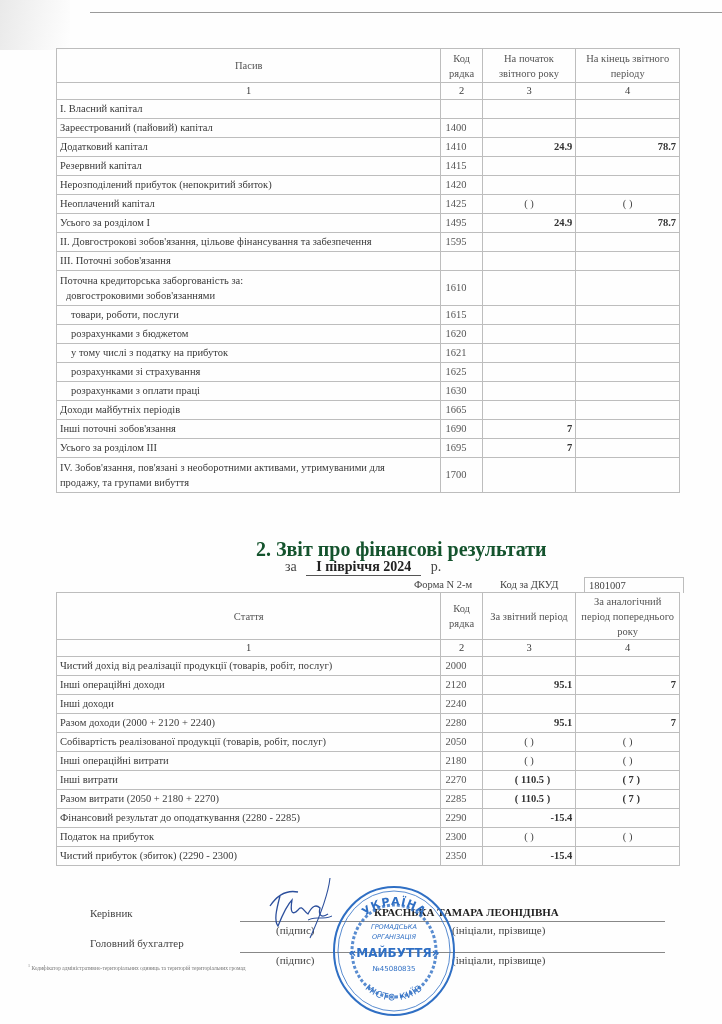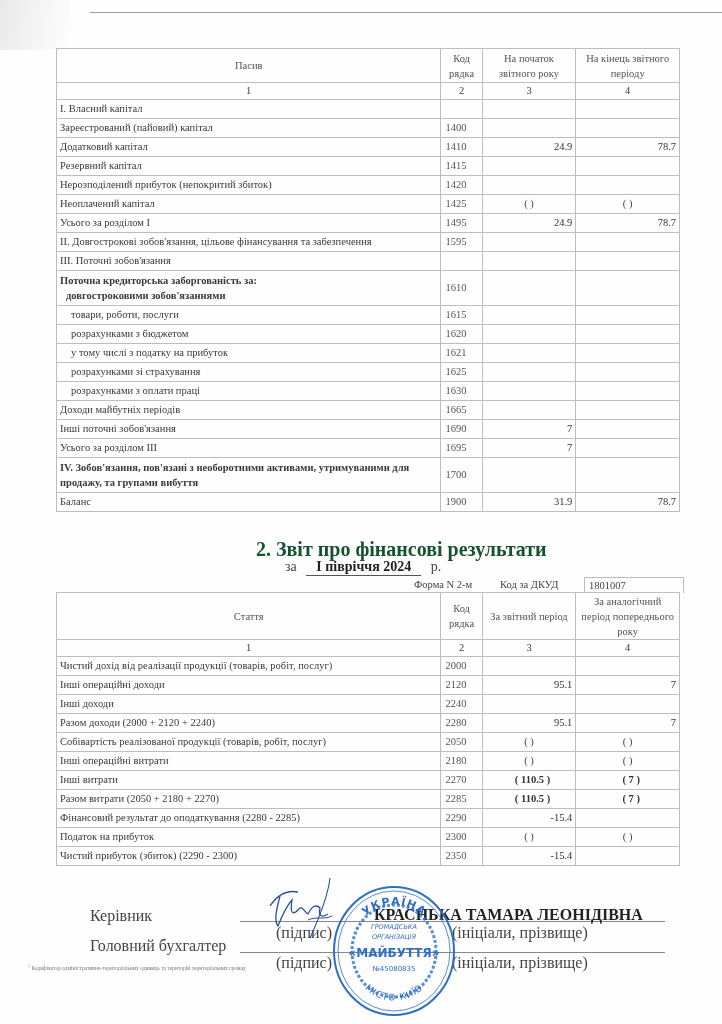--- a/index.html
+++ b/index.html
@@ -14,34 +14,34 @@
   td, th { border: 1px solid #bdbdbd; padding: 0 3px; font-weight: normal; }
   .t1 { left: 56px; top: 48px; width: 624px; }
   .t2 { left: 56px; top: 592px; width: 624px; }
   .c1 { width: 375px; }
   .c2 { width: 34px; text-align: left; }
   .c3 { width: 86px; }
   .c4 { width: 96px; }
   th { text-align: center; color: #555; line-height: 15px; }
   td { height: 18px; line-height: 18px; }
   td.code { text-align: left; color: #555; padding-left: 4px; }
-  td.num { text-align: right; font-weight: normal; color: #333; }
+  td.num { text-align: right; font-weight: bold; color: #333; }
   td.paren { text-align: center; color: #444; font-weight: normal; }
   td.parenb { text-align: center; color: #333; font-weight: bold; padding-left: 10px; }
   td.idx { text-align: center; height: 16px; line-height: 16px; }
   td.ind { padding-left: 14px; }
-  td.two { line-height: 15px; padding-top: 2px; padding-bottom: 2px; font-weight: bold; }
+  td.two { line-height: 15px; padding-top: 2px; padding-bottom: 2px; }
   .title2 { position: absolute; left: 256px; top: 538px; font-size: 20px; font-weight: bold; color: #14532d; }
   .periodline { position: absolute; left: 285px; top: 559px; font-size: 14px; color: #444; }
   .periodline .per { display: inline-block; border-bottom: 1px solid #555; padding: 0 10px; margin: 0 6px; font-weight: bold; color: #222; }
   .formrow { position: absolute; left: 414px; top: 577px; font-size: 10.5px; color: #444; width: 266px; height: 16px; }
   .formrow .fn { position: absolute; left: 0; top: 2px; }
   .formrow .kd { position: absolute; left: 86px; top: 2px; }
   .formrow .kdv { position: absolute; left: 170px; top: 0; width: 94px; height: 15px; border: 1px solid #bdbdbd; border-bottom: none; padding-left: 4px; line-height: 15px; }
-  .sig { position: absolute; font-size: 16px; color: #444; text-align: center; }
+  .sig { position: absolute; font-size: 11px; color: #444; text-align: center; }
   .line { position: absolute; height: 1px; background: #888; }
   .footnote { position: absolute; left: 28px; top: 963px; font-size: 5.5px; color: #777; }
   .stamp { position: absolute; left: 332px; top: 884px; width: 124px; height: 134px; }
   .signature { position: absolute; left: 258px; top: 876px; width: 90px; height: 70px; }
 </style>
 </head>
 <body>
 
 <div class="leftshade"></div>
 <div class="topline"></div>
@@ -174,26 +174,20 @@
         <td></td>
       </tr>
       <tr>
         <td class=" two">
           <div>IV. Зобов'язання, пов'язані з необоротними активами, утримуваними для</div>
           <div>продажу, та групами вибуття</div>
         </td>
         <td class="code">1700</td>
         <td></td>
         <td></td>
-      </tr>
-      <tr>
-        <td><span>Баланс</span></td>
-        <td class="code">1900</td>
-        <td class="num">31.9</td>
-        <td class="num">78.7</td>
       </tr>
     </tbody>
 </table>
 
 <div class="title2">2. Звіт про фінансові результати</div>
 <div class="periodline">
   <span>за</span>
   <span class="per">I півріччя 2024</span>
   <span>р.</span>
 </div>

